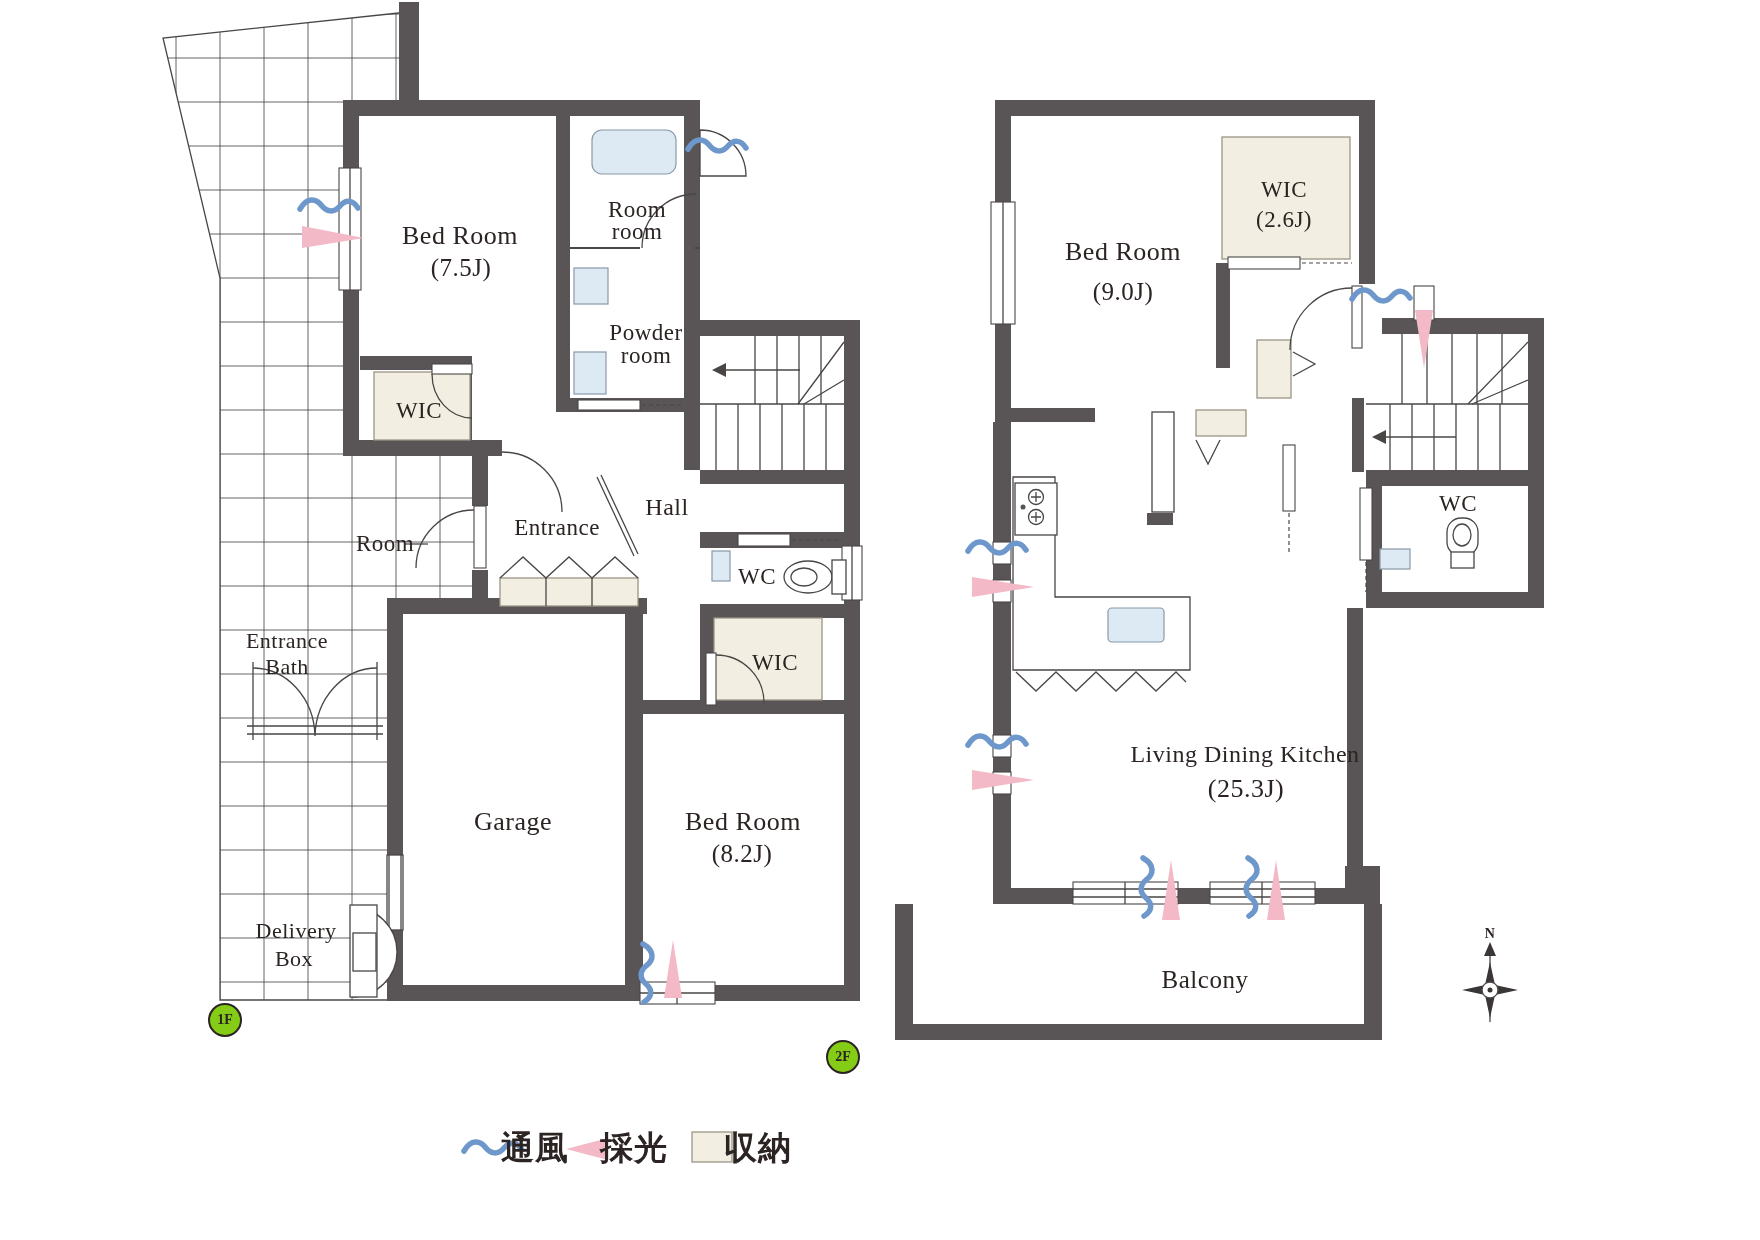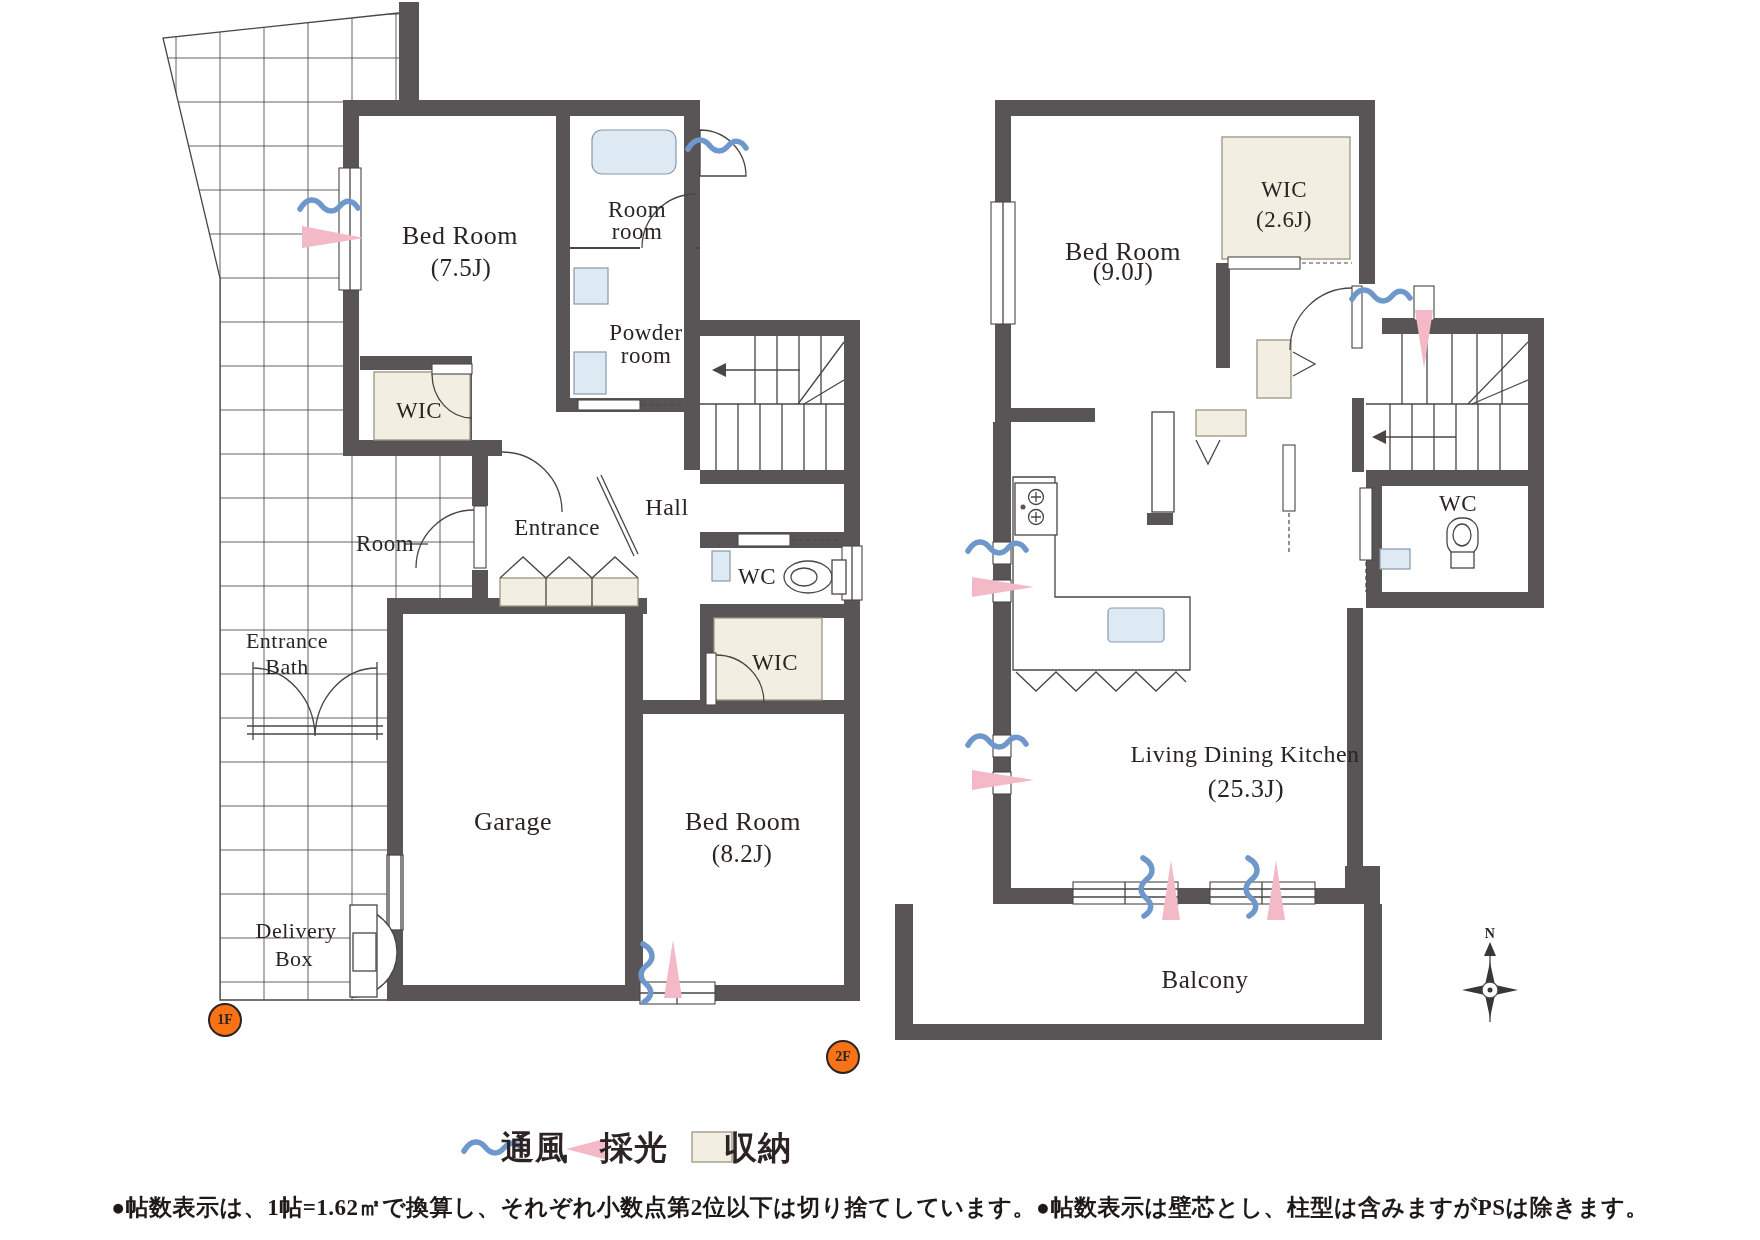--- a/index.html
+++ b/index.html
@@ -6,21 +6,21 @@
   .stage{position:relative;width:1760px;height:1240px;background:#ffffff;
          font-family:"Liberation Serif",serif;color:#2b2423;overflow:hidden}
   .stage svg{position:absolute;left:0;top:0}
   .lbl{position:absolute;transform:translate(-50%,-50%);white-space:nowrap;
        letter-spacing:.5px;line-height:1.05;text-align:center;color:#2b2423}
   .s22{font-size:22px}.s23{font-size:23px}.s24{font-size:24px}
   .s25{font-size:25px}.s26{font-size:26px}.s27{font-size:24px}
   .lgd{font-size:33px;font-weight:600;letter-spacing:1px}
   .circ{position:absolute;width:30px;height:30px;border:2px solid #2b2423;border-radius:50%;
         display:flex;align-items:center;justify-content:center;font-size:14px;font-weight:bold;
-        transform:translate(-50%,-50%);background:#f97316}
+        transform:translate(-50%,-50%);background:#84cc16}
   .note{position:absolute;left:0;right:0;top:1192px;text-align:center;
         font-size:23px;font-weight:700;letter-spacing:.5px;color:#1e1a18}
   
   .w{fill:#595456}
   .thn{stroke:#4a4646;stroke-width:1.3;fill:none}
   .thk{stroke:#4a4646;stroke-width:2;fill:none}
   .win{fill:#ffffff;stroke:#4a4646;stroke-width:1.1}
   .bg{fill:#f2efe2;stroke:#9a9484;stroke-width:1.3}
   .fx{fill:#dde9f3;stroke:#8a99a8;stroke-width:1.2}
   .wht{fill:#ffffff;stroke:#4a4646;stroke-width:1.3}
@@ -281,29 +281,28 @@
 <div class="lbl s23" style="left:757px;top:577px">WC</div>
 <div class="lbl s23" style="left:775px;top:663px">WIC</div>
 <div class="lbl s26" style="left:513px;top:822px">Garage</div>
 <div class="lbl s26" style="left:743px;top:822px">Bed Room</div>
 <div class="lbl s25" style="left:742px;top:854px">(8.2J)</div>
 <div class="lbl s22" style="left:296px;top:931px">Delivery</div>
 <div class="lbl s22" style="left:294px;top:959px">Box</div>
 <div class="circ" style="left:225px;top:1020px">1F</div>
 
 <div class="lbl s26" style="left:1123px;top:252px">Bed Room</div>
-<div class="lbl s25" style="left:1123px;top:272px">(9.0J)</div>
+<div class="lbl s25" style="left:1123px;top:292px">(9.0J)</div>
 <div class="lbl s23" style="left:1284px;top:190px">WIC</div>
 <div class="lbl s23" style="left:1284px;top:220px">(2.6J)</div>
 <div class="lbl s23" style="left:1458px;top:504px">WC</div>
 <div class="lbl s27" style="left:1245px;top:755px">Living Dining Kitchen</div>
 <div class="lbl s26" style="left:1246px;top:789px">(25.3J)</div>
 <div class="lbl s25" style="left:1205px;top:980px">Balcony</div>
 <div class="circ" style="left:843px;top:1057px">2F</div>
 <div class="lbl" style="left:1490px;top:934px;font-size:14px;font-weight:bold">N</div>
 
 <div class="lbl lgd" style="left:535px;top:1148px">通風</div>
 <div class="lbl lgd" style="left:634px;top:1148px">採光</div>
 <div class="lbl lgd" style="left:758px;top:1148px">収納</div>
 
-<div class="note">●帖数表示は、1帖=1.62㎡で換算し、それぞれ小数点第2位以下は切り捨てしています。●帖数表示は壁芯とし、柱型は含みますがPSは除きます。</div>
 
 </div>
 
 </body></html>

